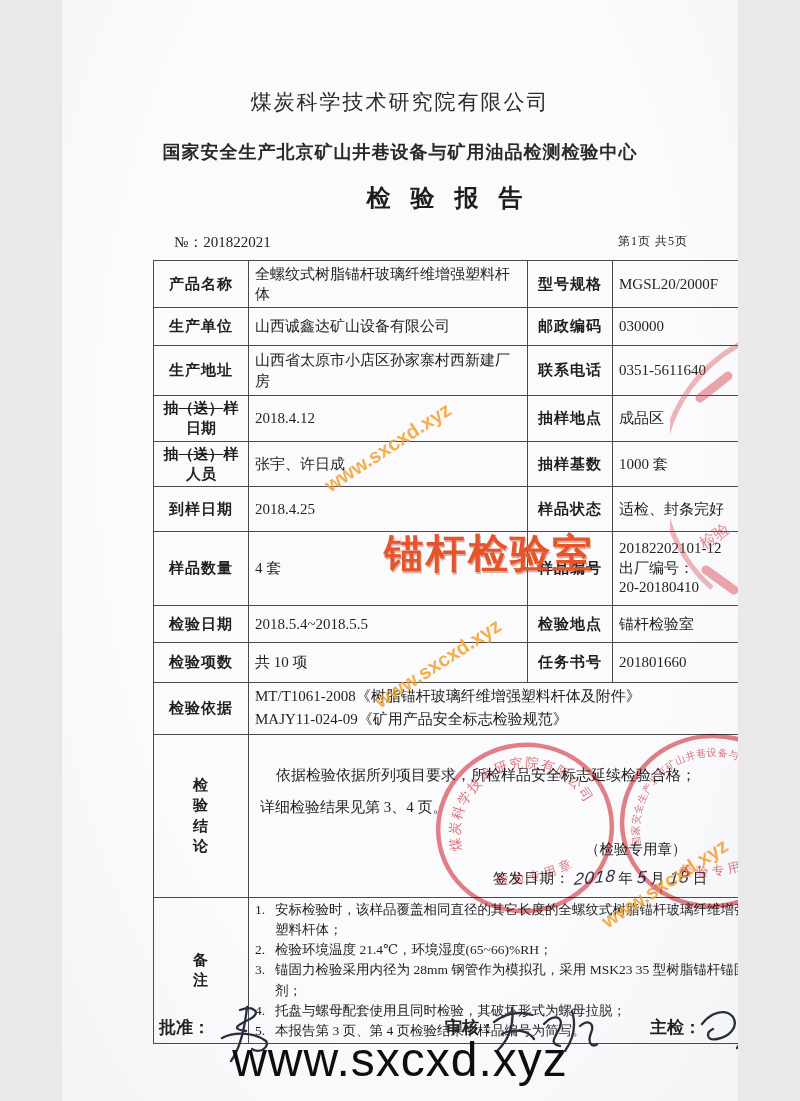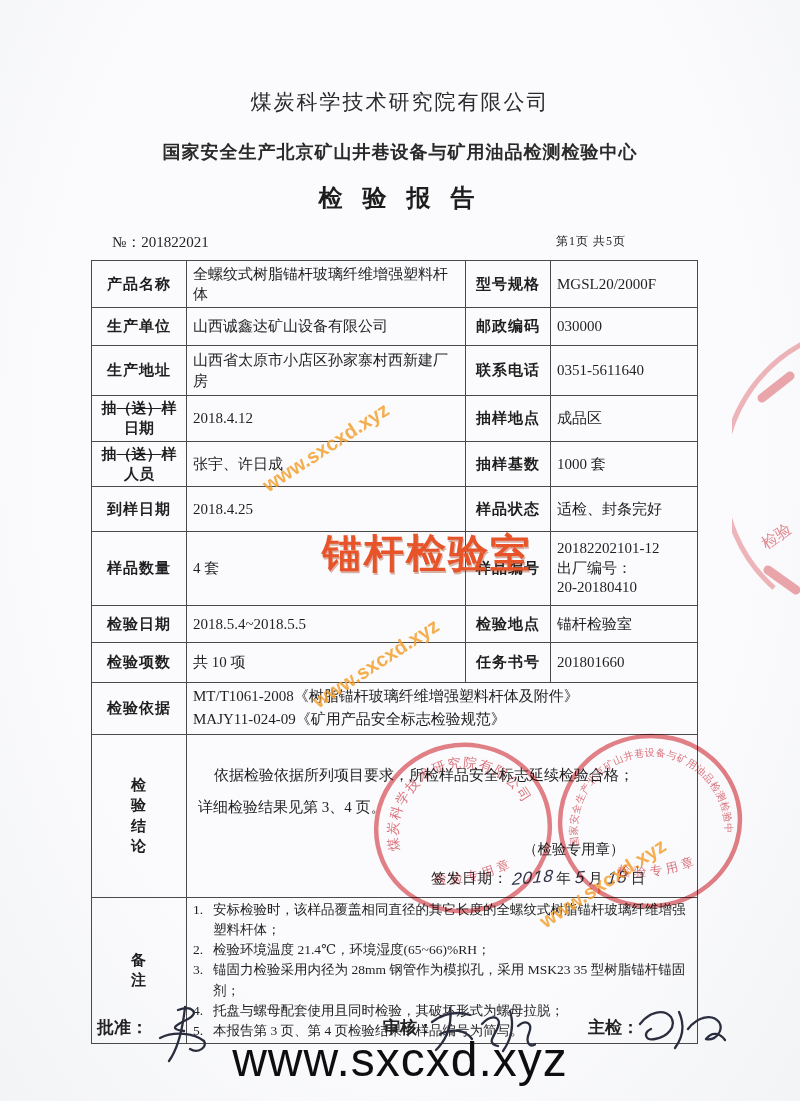--- a/index.html
+++ b/index.html
@@ -1,26 +1,26 @@
 <!DOCTYPE html>
 <html><head>
 <meta charset="utf-8">
 <style>
   html,body{margin:0;padding:0;background:#e9e9ec;}
   .page{
-    position:relative;width:800px;height:1101px;margin:0 auto;
+    position:relative;width:676px;height:1101px;margin:0 auto;
     background:radial-gradient(ellipse at 50% 40%, #fbfbfd 60%, #f3f4f6 100%);
     overflow:hidden;
     font-family:"Liberation Serif","DejaVu Serif",serif;
     color:#222;
   }
   .hdr{position:absolute;left:0;width:100%;text-align:center;}
   .company{top:88px;font-size:21px;letter-spacing:2px;color:#2a2a2a;}
   .center-name{top:140px;font-size:18px;font-weight:600;letter-spacing:1px;color:#2a2a2a;}
-  .report-title{top:182px;font-size:24px;font-weight:700;letter-spacing:7px;color:#1d1d1d;}
+  .report-title{top:182px;font-size:24px;font-weight:700;letter-spacing:7px;color:#1d1d1d;margin-left:48px;}
   .meta-no{position:absolute;left:112px;top:233px;font-size:15px;}
   .meta-page{position:absolute;left:556px;top:233px;font-size:12px;letter-spacing:1px;}
 
   table.rpt{
     position:absolute;left:91px;top:260px;width:606px;
     border-collapse:collapse;table-layout:fixed;
   }
   table.rpt td{
     border:1px solid #4a4a4a;
     font-size:15px;line-height:1.35;color:#1f1f1f;

